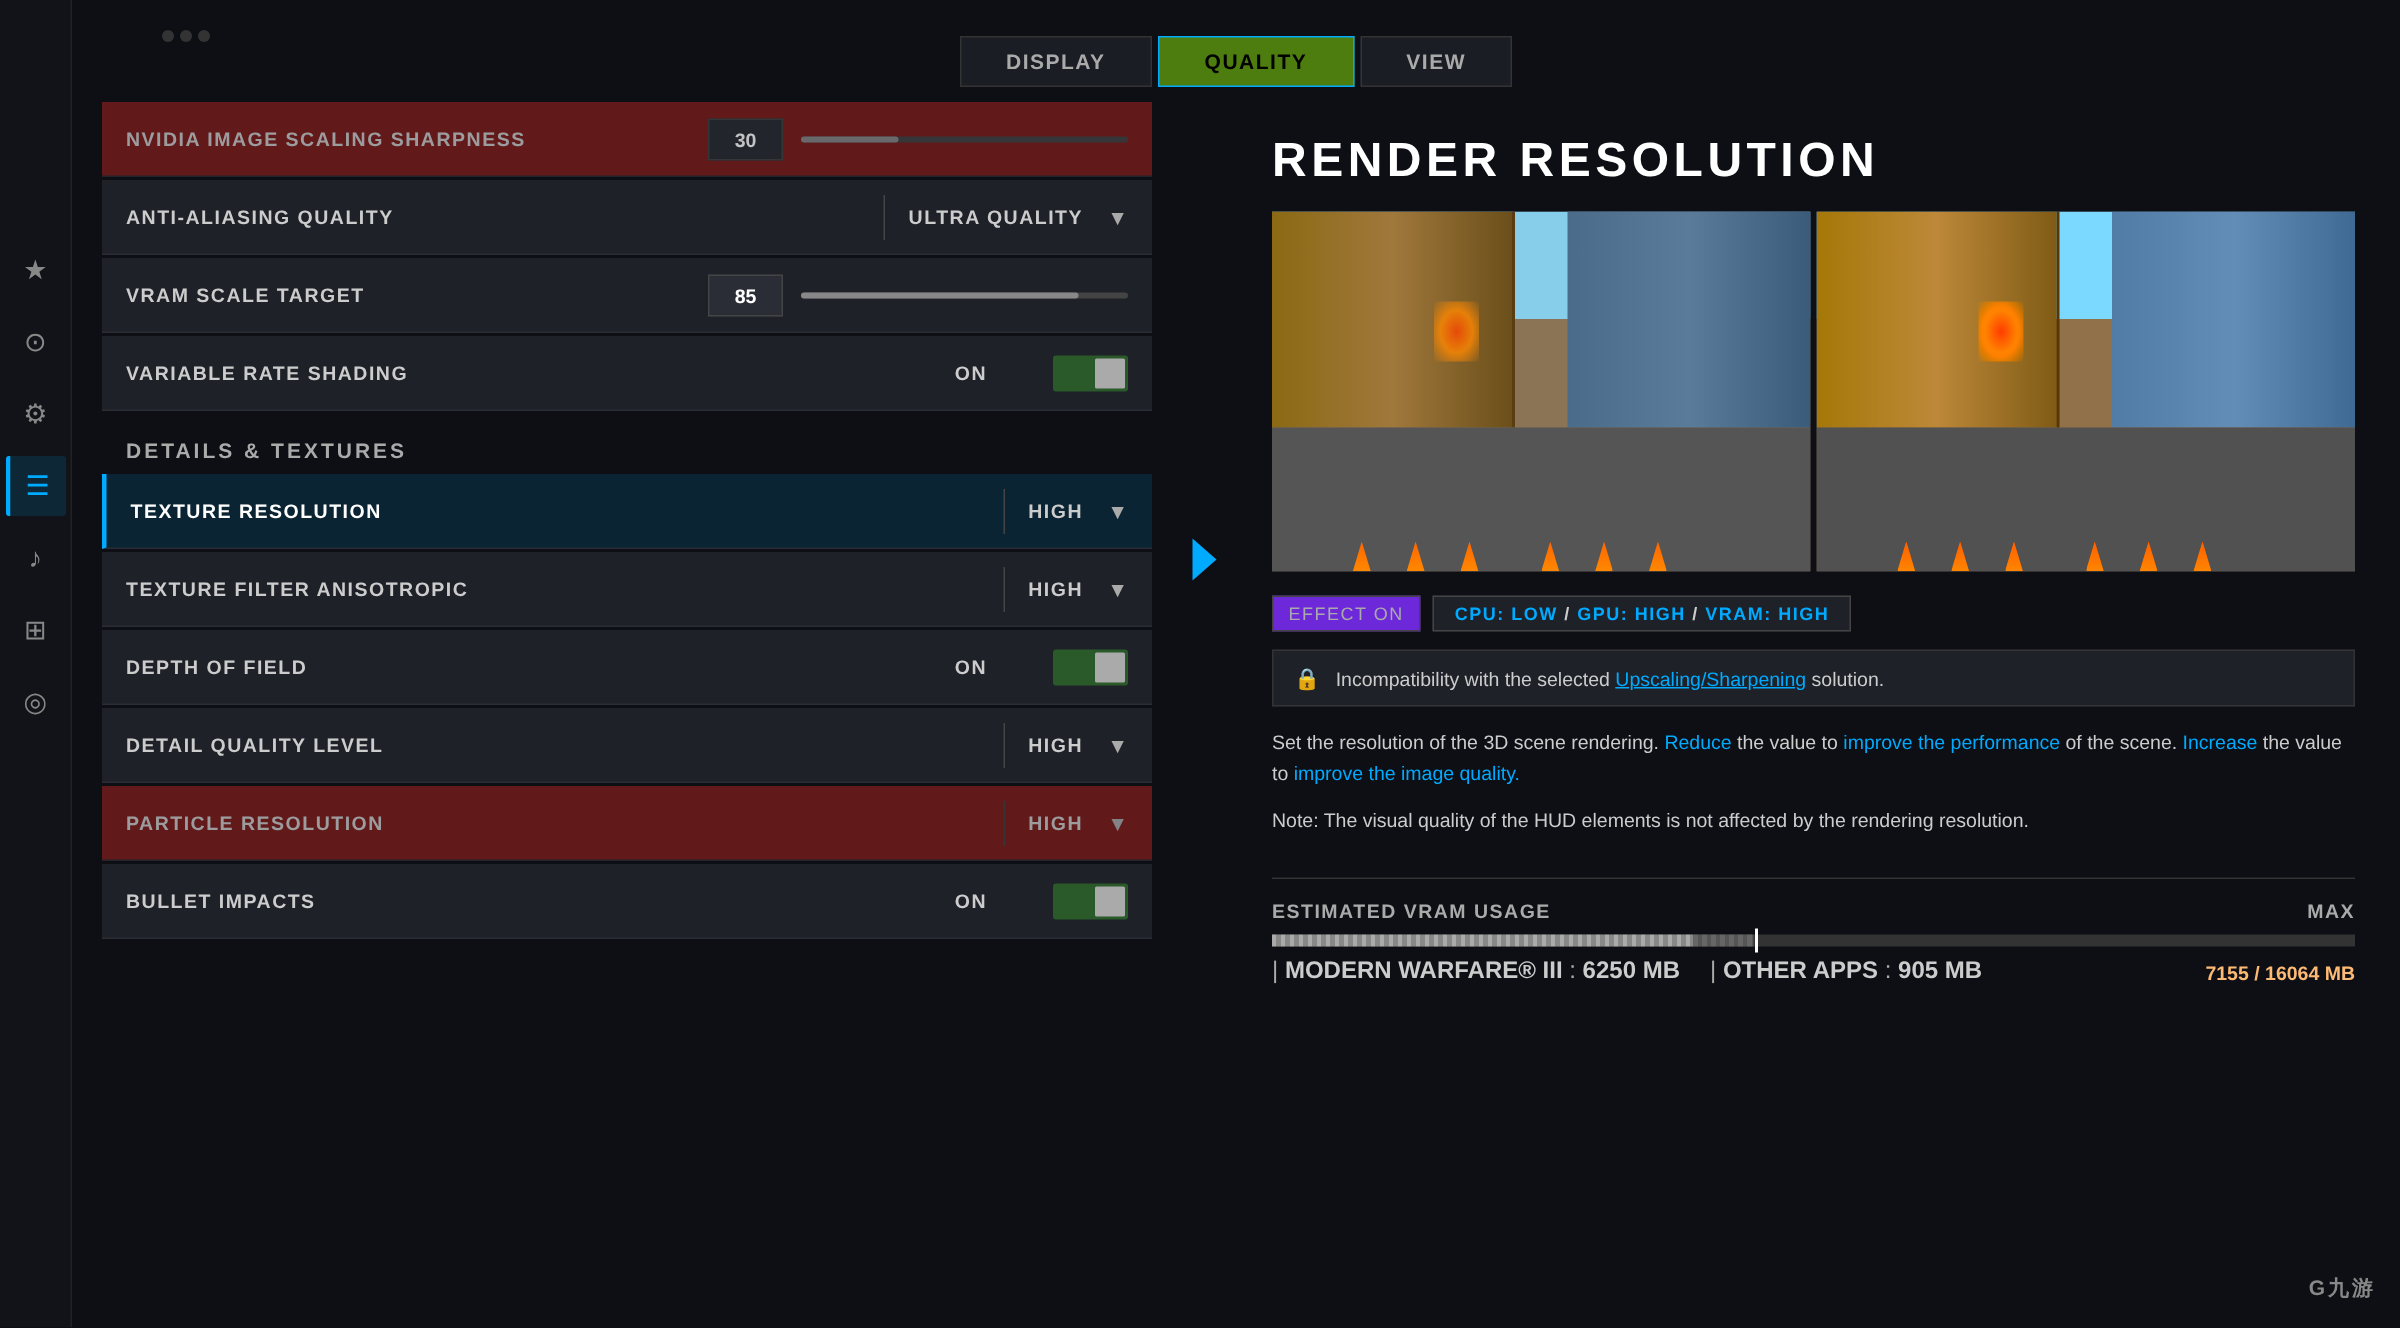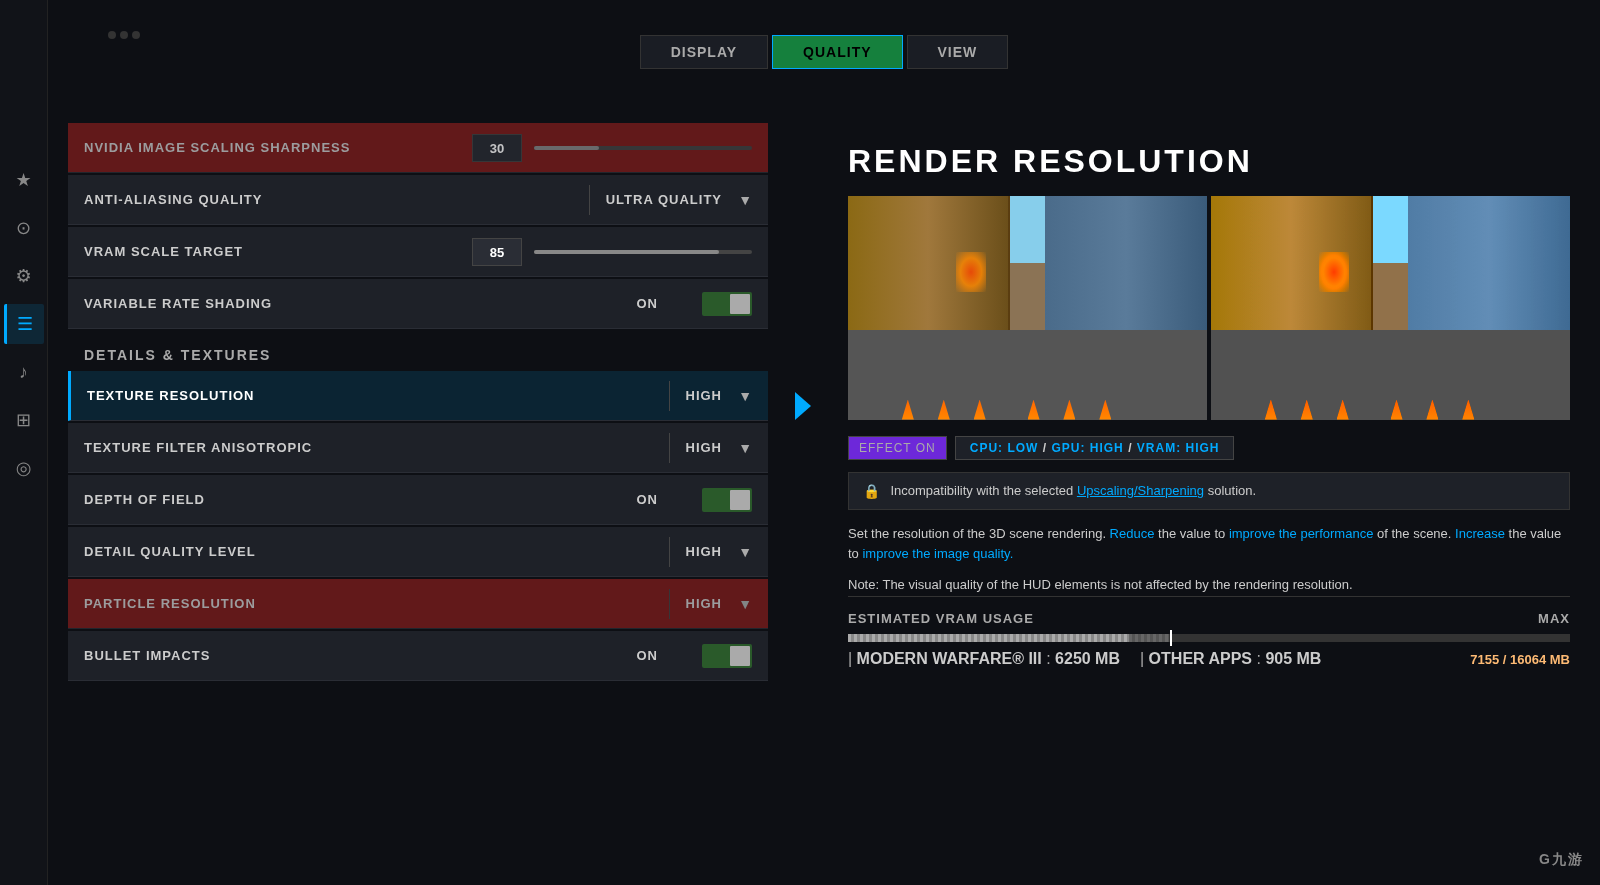--- a/index.html
+++ b/index.html
@@ -42,26 +42,25 @@
     .sidebar-item.active {
       background: #00aaff22;
       color: #00aaff;
       border-left: 3px solid #00aaff;
     }
 
     
     .main {
       position: absolute;
       left: 48px;
-      top: 15px;
+      top: 4px;
       width: 1552px;
       height: 673px;
       display: flex;
       flex-direction: column;
-      gap: 44px;
     }
 
     
     .top-tabs {
       display: flex;
       justify-content: center;
       align-items: center;
       padding: 20px 0 10px 0;
       gap: 4px;
     }
@@ -70,21 +69,21 @@
       background: #1a1d24;
       border: 1px solid #333;
       color: #aaa;
       font-size: 14px;
       font-weight: bold;
       letter-spacing: 1px;
       cursor: pointer;
       text-transform: uppercase;
     }
     .tab-btn.active {
-      background: #15803d;
+      background: #4d7c0f;
       border-color: #00aaff;
       color: #000;
     }
 
     
     .content-split {
       display: flex;
       flex: 1;
       overflow: hidden;
     }

